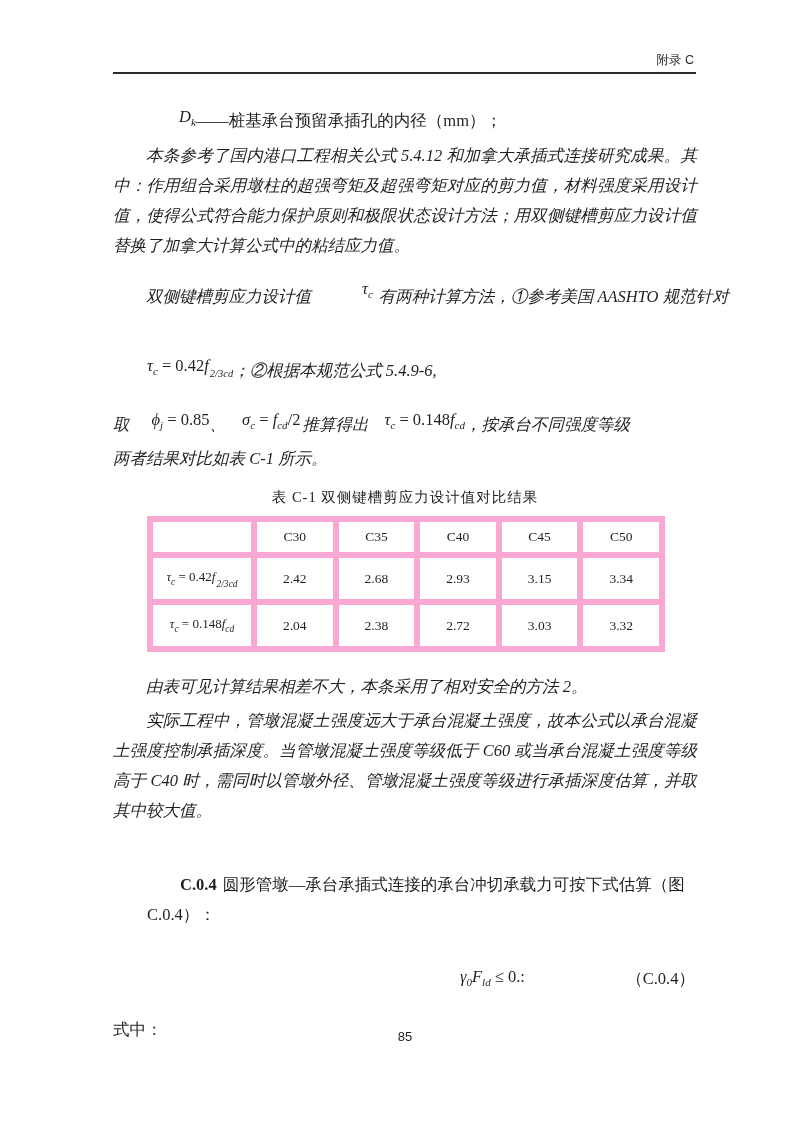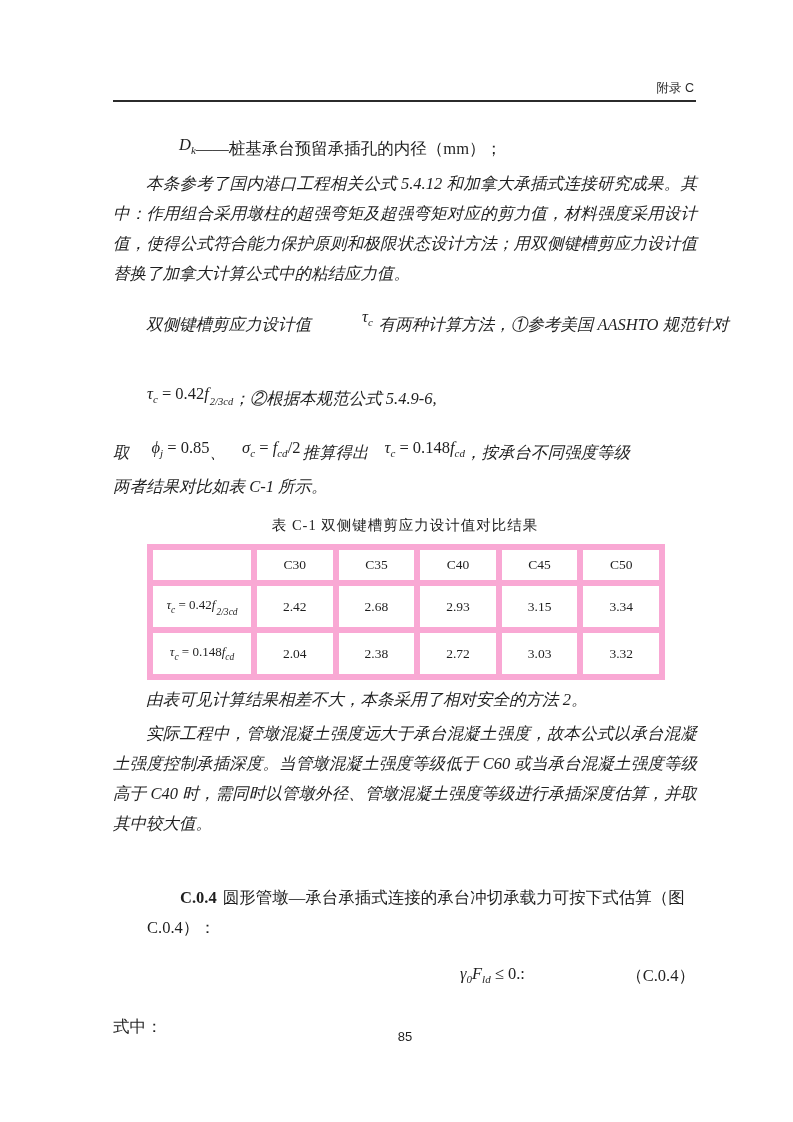--- a/index.html
+++ b/index.html
@@ -9,21 +9,21 @@
     color:#1f1f1f;
   }
   .page {
     position:relative;
     width:793px; height:1122px;
     background:#ffffff;
     overflow:hidden;
   }
   .header {
     margin:0 97px 0 113px;
-    padding:80px 2px 3px 0;
+    padding:52px 2px 3px 0;
     border-bottom:2px solid #2b2b2b;
     text-align:right;
     font-size:12.5px;
     color:#2a2a2a;
     font-family:"Liberation Sans","DejaVu Sans",sans-serif;
   }
   .content {
     margin:0 96px 0 113px;
     font-size:16.5px;
     line-height:30px;
@@ -78,24 +78,24 @@
     border:6px solid #f9a8d4;
     text-align:center;
     font-weight:normal;
     padding:0 2px;
   }
   .tbl .hrow td { height:31px; }
   .tbl .drow td { height:47px; }
   .tbl col.c0 { width:104px; }
   .tbl .math { font-size:13px; }
   .tbl .math sub, .tbl .math sup, .tbl .supsub sup, .tbl .supsub sub { font-size:9.5px; }
-  .p-after-tbl { margin-top:5px; }
+  .p-after-tbl { margin-top:20px; }
   .c04 { margin-top:44px; text-indent:2em;margin-left:34px; }
   .c04 b { font-family:"Liberation Serif","DejaVu Serif",serif; margin-right:6px; }
-  .eqline { position:relative; margin-top:16px; height:32px;text-align:center; }
+  .eqline { position:relative; margin-top:32px; height:32px;text-align:center; }
   .eq { position:absolute; left:347px; top:0; }
   .eqnum { position:absolute; right:2px; top:2px; }
   .shizhong { margin-top:21px; }
   .flddef { margin-top:15px; padding-left:66px; }
   .footer {
     position:absolute;
     left:113px; width:584px; bottom:78px;
     text-align:center;
     font-size:13px;
     font-family:"Liberation Sans","DejaVu Sans",sans-serif;

